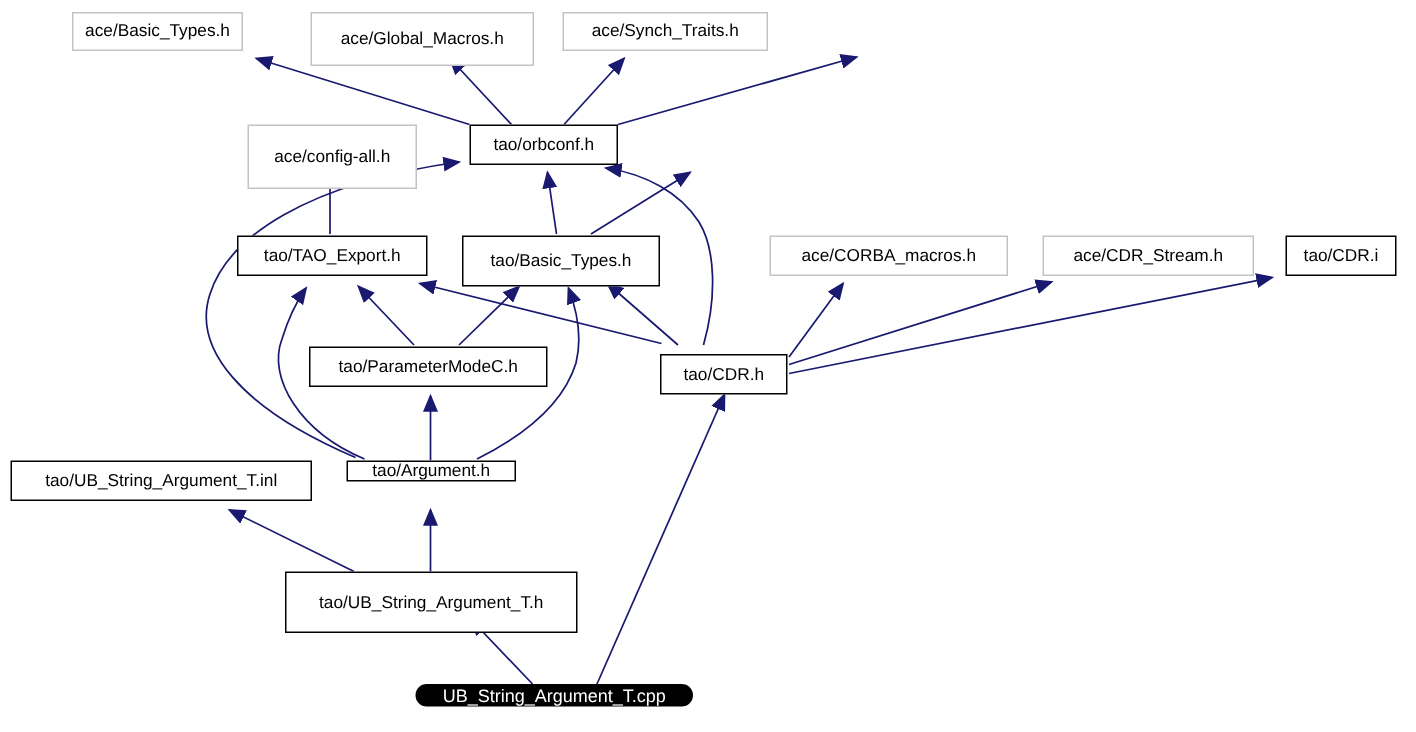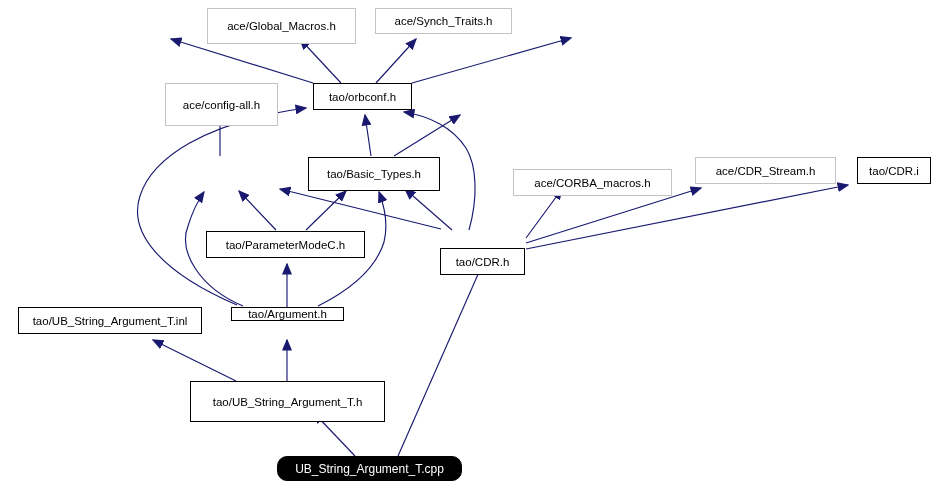--- a/index.html
+++ b/index.html
@@ -41,27 +41,29 @@
       <path d="M 526,249 L 848,185" class="edge" stroke="#191970" marker-end="url(#arr)"></path>
       <path d="M 220,156 L 220,115" class="edge" stroke="#191970" marker-end="url(#arr)"></path>
       <path d="M 371,156 L 365,115" class="edge" stroke="#191970" marker-end="url(#arr)"></path>
       <path d="M 394,156 L 460,115" class="edge" stroke="#191970" marker-end="url(#arr)"></path>
       <path d="M 313,83 L 171,39" class="edge" stroke="#191970" marker-end="url(#arr)"></path>
       <path d="M 341,83 L 300,39" class="edge" stroke="#191970" marker-end="url(#arr)"></path>
       <path d="M 376,83 L 416,39" class="edge" stroke="#191970" marker-end="url(#arr)"></path>
       <path d="M 412,83 L 571,38" class="edge" stroke="#191970" marker-end="url(#arr)"></path>
     </svg>
 
+<div class="node external" style="left: 48px; top: 8px; width: 114px; height: 26px;">ace/Basic_Types.h</div>
     <div class="node external" style="left: 207px; top: 8px; width: 149px; height: 36px;">ace/Global_Macros.h</div>
     <div class="node external" style="left: 375px; top: 8px; width: 137px; height: 26px;">ace/Synch_Traits.h</div>
     <div class="node external" style="left: 165px; top: 83px; width: 113px; height: 43px;">ace/config-all.h</div>
     <div class="node internal" style="left: 313px; top: 83px; width: 99px; height: 27px;">tao/orbconf.h</div>
+    <div class="node internal" style="left: 158px; top: 157px; width: 127px; height: 27px;">tao/TAO_Export.h</div>
     <div class="node internal" style="left: 308px; top: 157px; width: 132px; height: 34px;">tao/Basic_Types.h</div>
-    <div class="node external" style="left: 513px; top: 157px; width: 159px; height: 27px; margin-top: 12px;">ace/CORBA_macros.h</div>
+    <div class="node external" style="left: 513px; top: 157px; width: 159px; height: 27px;">ace/CORBA_macros.h</div>
     <div class="node external" style="left: 695px; top: 157px; width: 141px; height: 27px;">ace/CDR_Stream.h</div>
     <div class="node internal" style="left: 857px; top: 157px; width: 74px; height: 27px;">tao/CDR.i</div>
     <div class="node internal" style="left: 206px; top: 231px; width: 159px; height: 27px;">tao/ParameterModeC.h</div>
-    <div class="node internal" style="left: 440px; top: 248px; width: 85px; height: 27px;">tao/CDR.h</div>
-    <div class="node internal" style="left: 18px; top: 307px; width: 184px; height: 27px;">tao/UB_String_Argument_T.inl</div>
+    <div class="node internal" style="left: 440px; top: 236px; width: 85px; height: 27px;">tao/CDR.h</div>
+    <div class="node internal" style="left: 7px; top: 307px; width: 201px; height: 27px;">tao/UB_String_Argument_T.inl</div>
     <div class="node internal" style="left: 231px; top: 307px; width: 113px; height: 14px;">tao/Argument.h</div>
     <div class="node internal" style="left: 190px; top: 381px; width: 195px; height: 41px;">tao/UB_String_Argument_T.h</div>
-    <div class="node root" style="left: 277px; top: 456px; width: 185px; height: 25px; border-radius: 10px;">UB_String_Argument_T.cpp</div>
+    <div class="node root" style="left: 277px; top: 456px; width: 185px; height: 15px; border-radius: 10px;">UB_String_Argument_T.cpp</div>
   </div>
 
 </body></html>

